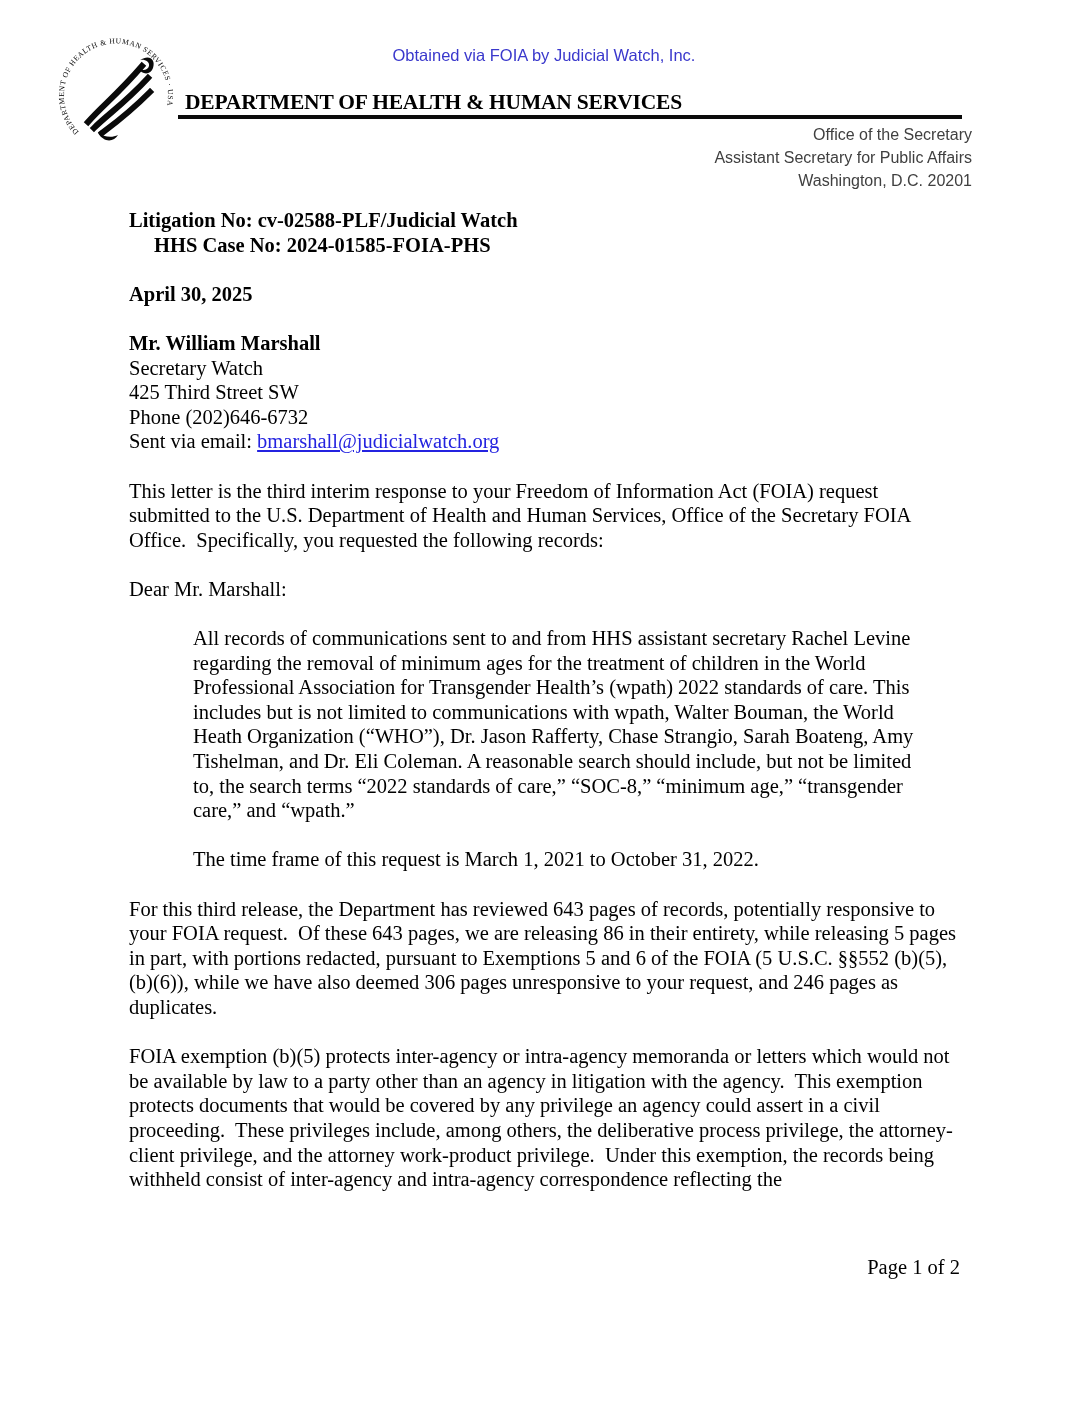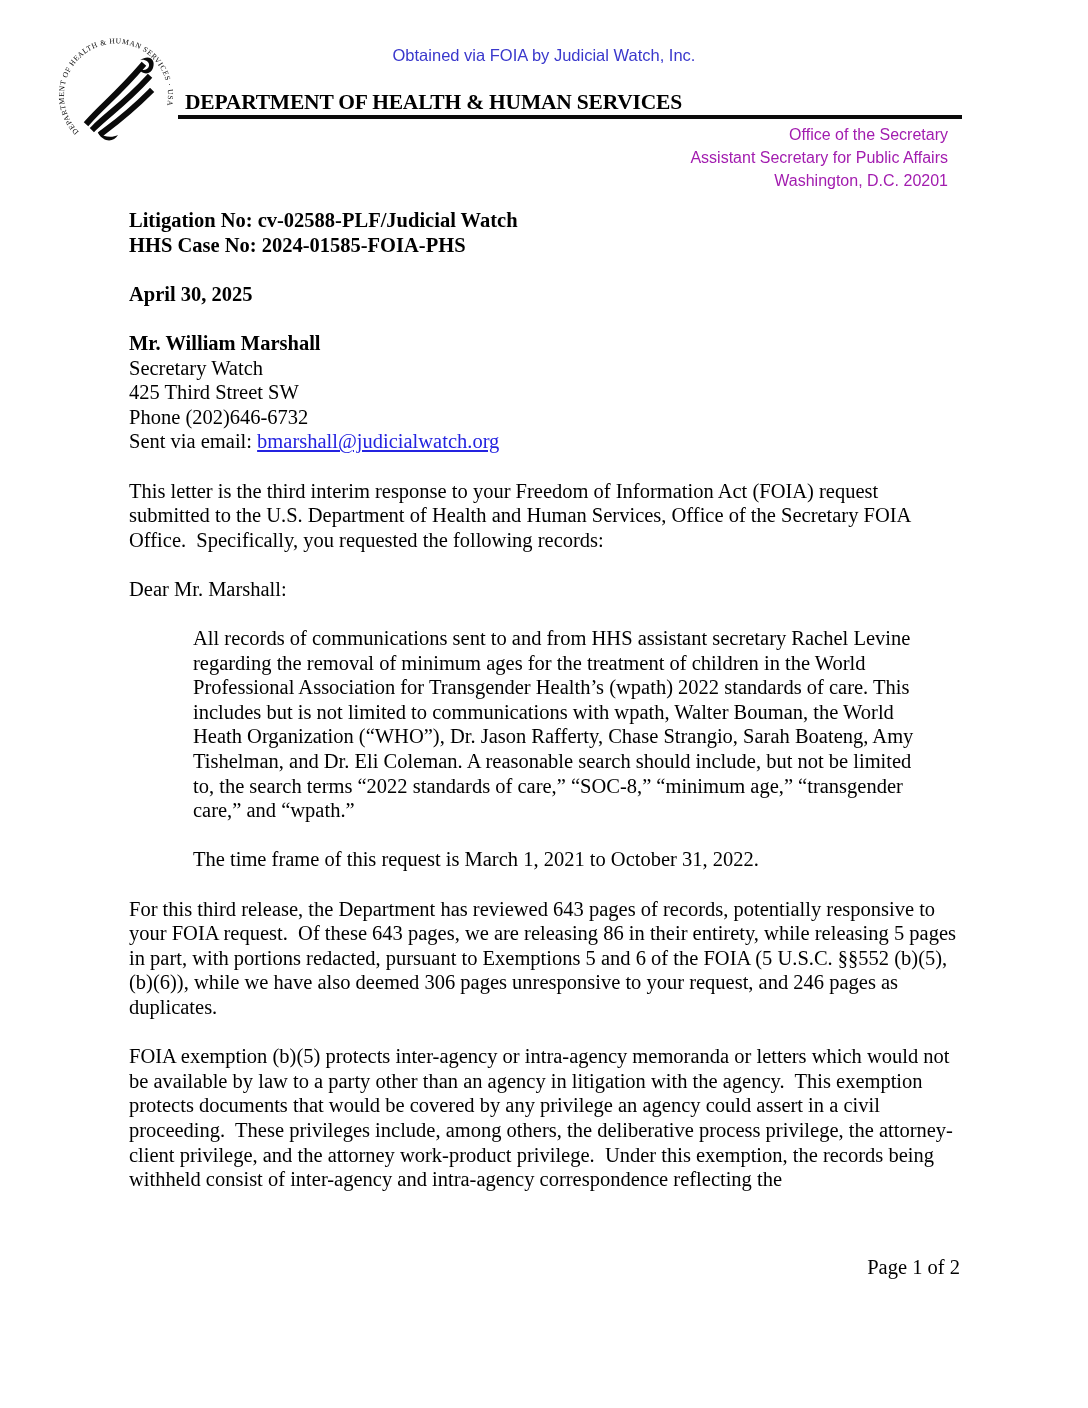--- a/index.html
+++ b/index.html
@@ -47,26 +47,26 @@
     position: absolute;
     left: 178px;
     top: 115px;
     width: 784px;
     height: 4px;
     background: #0b0b0b;
   }
   .office-block {
     position: absolute;
     top: 123px;
-    right: 140px;
+    right: 116px;
     text-align: right;
     font-family: "Liberation Sans", sans-serif;
     font-size: 16px;
     line-height: 23px;
-    color: #a21caf;
+    color: #404040;
   }
   .body-block {
     position: absolute;
     left: 129px;
     top: 208px;
     width: 833px;
     font-size: 20.5px;
     line-height: 24.6px;
   }
   .para {
@@ -130,21 +130,21 @@
 
   <div class="office-block">
     <div>Office of the Secretary</div>
     <div>Assistant Secretary for Public Affairs</div>
     <div>Washington, D.C. 20201</div>
   </div>
 
   <div class="body-block">
 
     <div class="bold tight">Litigation No: cv-02588-PLF/Judicial Watch</div>
-    <div class="bold" style="margin-bottom:24.6px;">HHS Case No: 2024-01585-FOIA-PHS</div>
+    <div class="bold" style="margin-bottom:24.6px;margin-left:25px;">HHS Case No: 2024-01585-FOIA-PHS</div>
 
     <div class="bold" style="margin-bottom:24.6px;">April 30, 2025</div>
 
     <div style="margin-bottom:24.6px;">
       <div class="bold tight">Mr. William Marshall</div>
       <div class="tight">Secretary Watch</div>
       <div class="tight">425 Third Street SW</div>
       <div class="tight">Phone (202)646-6732</div>
       <div class="tight"><span>Sent via email: </span><a class="link">bmarshall@judicialwatch.org</a></div>
     </div>

